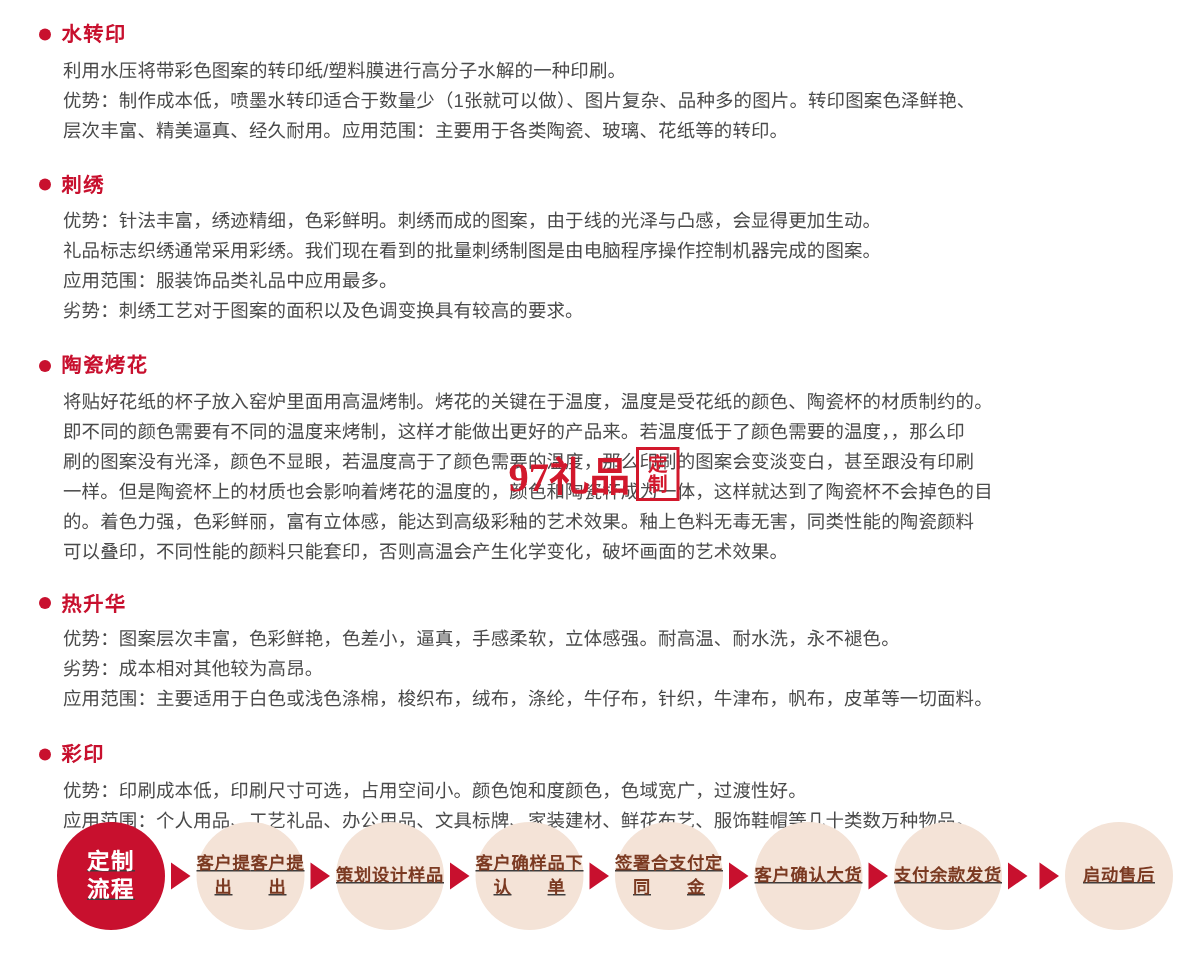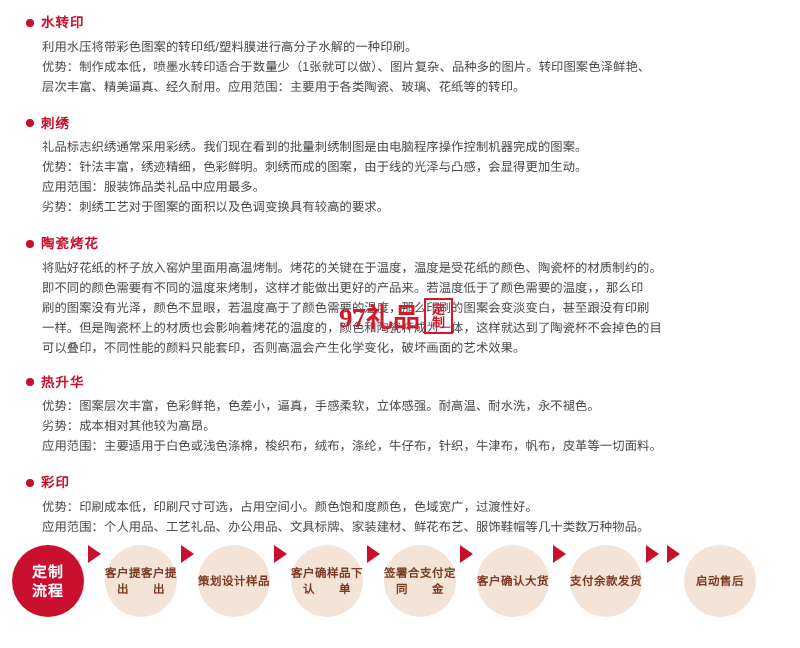--- a/index.html
+++ b/index.html
@@ -90,26 +90,27 @@
     line-height: 13px;
     padding: 3px 4px;
     width: 17px;
     text-align: center;
     font-family: "Liberation Serif", "DejaVu Serif", serif;
   }
 
   
   .flow {
     position: absolute;
-    left: 12px;
+    left: 38px;
     top: 545px;
     width: 748px;
     height: 78px;
     display: flex;
-    align-items: flex-start;
+    align-items: center;
+    text-decoration: underline;
   }
   .flow-badge {
     width: 72px;
     height: 72px;
     border-radius: 50%;
     background: #c8102e;
     color: #ffffff;
     font-size: 15px;
     font-weight: bold;
     display: flex;
@@ -163,37 +164,38 @@
       <div class="line">层次丰富、精美逼真、经久耐用。应用范围：主要用于各类陶瓷、玻璃、花纸等的转印。</div>
     </div>
   </div>
 
   <div class="section" id="sec-1">
     <div class="sec-head">
       <span class="bullet"></span>
       <span class="sec-title">刺绣</span>
     </div>
     <div class="sec-body">
+      <div class="line">优势：针法丰富，绣迹精细，色彩鲜明。刺绣而成的图案，由于线的光泽与凸感，会显得更加生动。</div>
       <div class="line">礼品标志织绣通常采用彩绣。我们现在看到的批量刺绣制图是由电脑程序操作控制机器完成的图案。</div>
-      <div class="line">优势：针法丰富，绣迹精细，色彩鲜明。刺绣而成的图案，由于线的光泽与凸感，会显得更加生动。</div>
       <div class="line">应用范围：服装饰品类礼品中应用最多。</div>
       <div class="line">劣势：刺绣工艺对于图案的面积以及色调变换具有较高的要求。</div>
     </div>
   </div>
 
   <div class="section" id="sec-2">
     <div class="sec-head">
       <span class="bullet"></span>
       <span class="sec-title">陶瓷烤花</span>
     </div>
     <div class="sec-body">
       <div class="line">将贴好花纸的杯子放入窑炉里面用高温烤制。烤花的关键在于温度，温度是受花纸的颜色、陶瓷杯的材质制约的。</div>
       <div class="line">即不同的颜色需要有不同的温度来烤制，这样才能做出更好的产品来。若温度低于了颜色需要的温度，，那么印</div>
       <div class="line">刷的图案没有光泽，颜色不显眼，若温度高于了颜色需要的温度，那么印刷的图案会变淡变白，甚至跟没有印刷</div>
       <div class="line">一样。但是陶瓷杯上的材质也会影响着烤花的温度的，颜色和陶瓷杯成为一体，这样就达到了陶瓷杯不会掉色的目</div>
+      <div class="line">的。着色力强，色彩鲜丽，富有立体感，能达到高级彩釉的艺术效果。釉上色料无毒无害，同类性能的陶瓷颜料</div>
       <div class="line">可以叠印，不同性能的颜料只能套印，否则高温会产生化学变化，破坏画面的艺术效果。</div>
     </div>
   </div>
 
   <div class="section" id="sec-3">
     <div class="sec-head">
       <span class="bullet"></span>
       <span class="sec-title">热升华</span>
     </div>
     <div class="sec-body">

